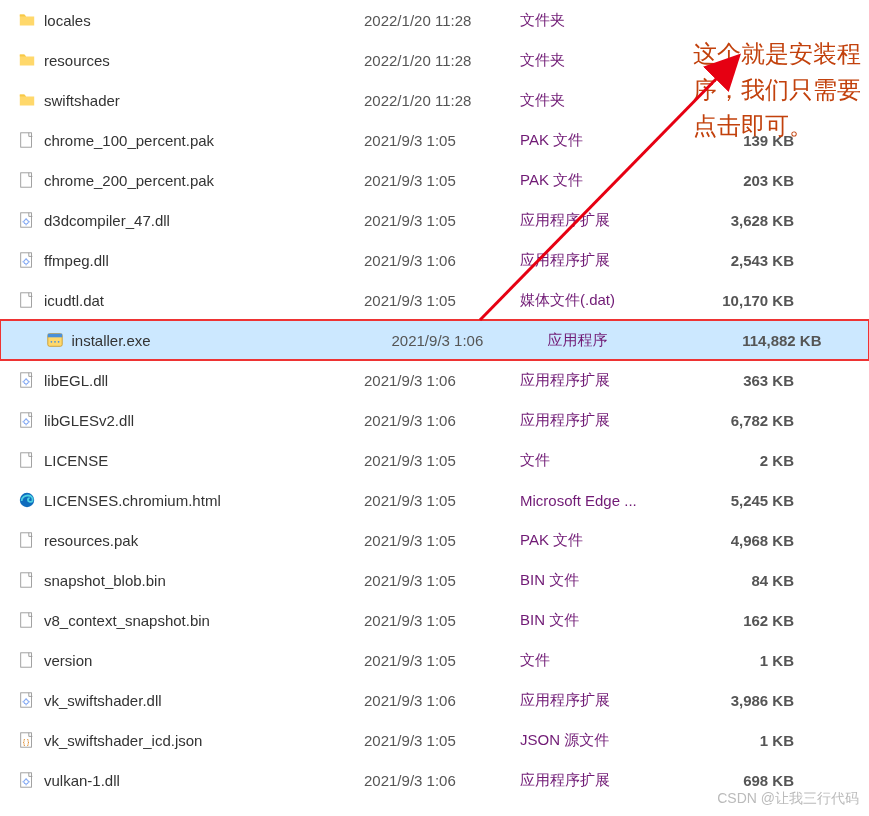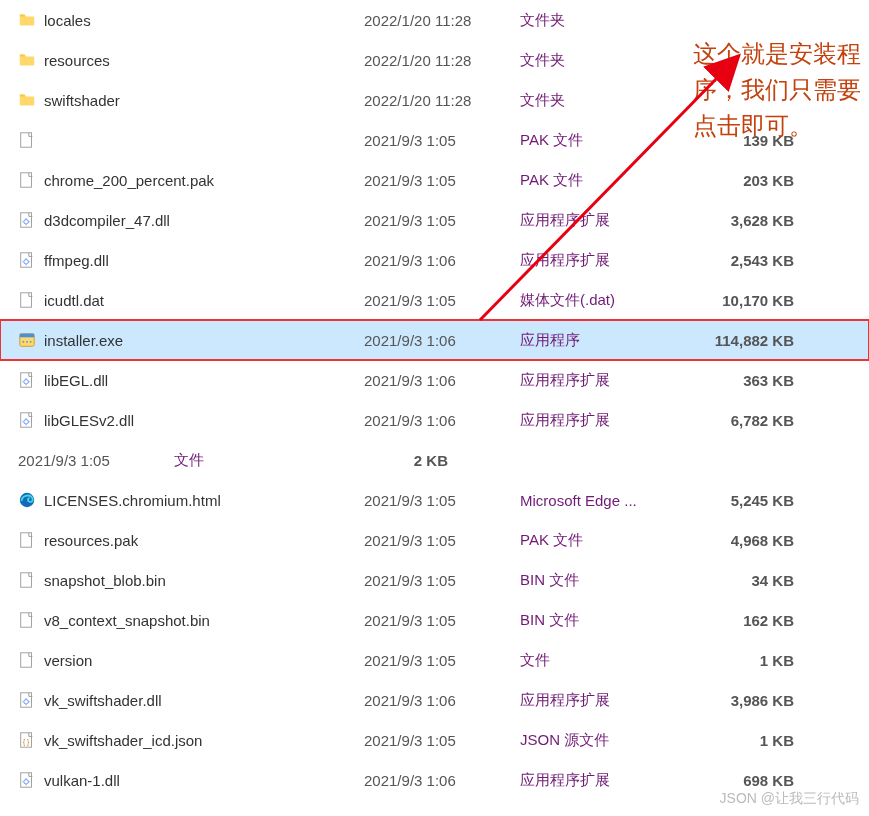--- a/index.html
+++ b/index.html
@@ -18,20 +18,21 @@
     display: flex;
     align-items: center;
     height: 40px;
     padding-left: 18px;
     cursor: default;
   }
   .row.selected {
     background: #cce8ff;
     outline: 2px solid #e33;
     outline-offset: -1px;
+    justify-content: center;
   }
   .col-name { width: 346px; display: flex; align-items: center; gap: 8px; }
   .col-date { width: 156px; color: #555; }
   .col-type { width: 164px; color: #701a75; }
   .col-size { width: 130px; color: #555; text-align: right; padding-right: 20px; font-weight: bold; }
   .icon { width: 18px; height: 18px; display: inline-flex; align-items: center; justify-content: center; flex-shrink: 0; }
   .filename { white-space: nowrap; }
   .annotation {
     position: absolute;
     right: 8px;
@@ -102,20 +103,21 @@
       <div class="col-size"></div>
     </div>
     <div class="row">
       <div class="col-name">
         <span class="icon">
           <svg viewBox="0 0 20 20" width="18" height="18">
             <rect x="3" y="2" width="12" height="16" fill="#fff" stroke="#999"></rect>
             <path d="M12 2v4h4" fill="none" stroke="#999"></path>
           </svg>
         </span>
+        <span class="filename">chrome_100_percent.pak</span>
       </div>
       <div class="col-date">2021/9/3 1:05</div>
       <div class="col-type">PAK 文件</div>
       <div class="col-size">139 KB</div>
     </div>
     <div class="row">
       <div class="col-name">
         <span class="icon">
           <svg viewBox="0 0 20 20" width="18" height="18">
             <rect x="3" y="2" width="12" height="16" fill="#fff" stroke="#999"></rect>
@@ -217,20 +219,29 @@
             <path d="M9 8v1 M9 15v1 M5 12h1 M12 12h1" stroke="#5b8def"></path>
           </svg>
         </span>
         <span class="filename">libGLESv2.dll</span>
       </div>
       <div class="col-date">2021/9/3 1:06</div>
       <div class="col-type">应用程序扩展</div>
       <div class="col-size">6,782 KB</div>
     </div>
     <div class="row">
+      <div class="col-name">
+        <span class="icon">
+          <svg viewBox="0 0 20 20" width="18" height="18">
+            <rect x="3" y="2" width="12" height="16" fill="#fff" stroke="#999"></rect>
+            <path d="M12 2v4h4" fill="none" stroke="#999"></path>
+          </svg>
+        </span>
+        <span class="filename">LICENSE</span>
+      </div>
       <div class="col-date">2021/9/3 1:05</div>
       <div class="col-type">文件</div>
       <div class="col-size">2 KB</div>
     </div>
     <div class="row">
       <div class="col-name">
         <span class="icon">
           <svg viewBox="0 0 20 20" width="18" height="18">
             <circle cx="10" cy="10" r="8" fill="#0f6cbd"></circle>
             <path d="M4 11c0-4 4-6 7-6 4 0 6 3 5 6-1 2-5 1-5-1 0-1 1-2 2-2" fill="none" stroke="#4dd0e1" stroke-width="2"></path>
@@ -261,21 +272,21 @@
         <span class="icon">
           <svg viewBox="0 0 20 20" width="18" height="18">
             <rect x="3" y="2" width="12" height="16" fill="#fff" stroke="#999"></rect>
             <path d="M12 2v4h4" fill="none" stroke="#999"></path>
           </svg>
         </span>
         <span class="filename">snapshot_blob.bin</span>
       </div>
       <div class="col-date">2021/9/3 1:05</div>
       <div class="col-type">BIN 文件</div>
-      <div class="col-size">34 KB</div>
+      <div class="col-size">84 KB</div>
     </div>
     <div class="row">
       <div class="col-name">
         <span class="icon">
           <svg viewBox="0 0 20 20" width="18" height="18">
             <rect x="3" y="2" width="12" height="16" fill="#fff" stroke="#999"></rect>
             <path d="M12 2v4h4" fill="none" stroke="#999"></path>
           </svg>
         </span>
         <span class="filename">v8_context_snapshot.bin</span>
@@ -353,13 +364,13 @@
 
 <svg class="arrow" width="869" height="816" style="left:0;top:0">
   <defs>
     <marker id="ah" markerWidth="12" markerHeight="12" refX="2" refY="6" orient="auto">
       <path d="M0,0 L12,6 L0,12 Z" fill="#e60012"></path>
     </marker>
   </defs>
   <line x1="480" y1="320" x2="720" y2="75" stroke="#e60012" stroke-width="3" marker-end="url(#ah)"></line>
 </svg>
 
-<div class="watermark">JSON @让我三行代码</div>
+<div class="watermark">CSDN @让我三行代码</div>
 
 </body></html>

